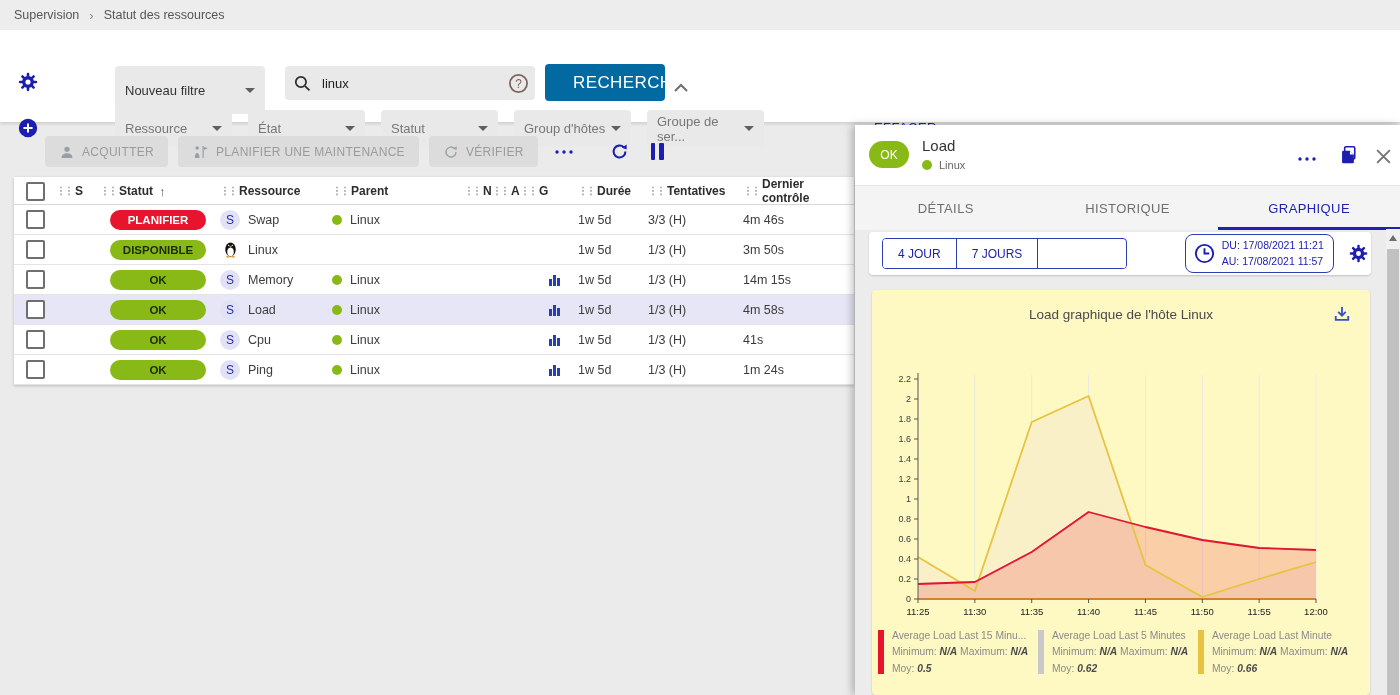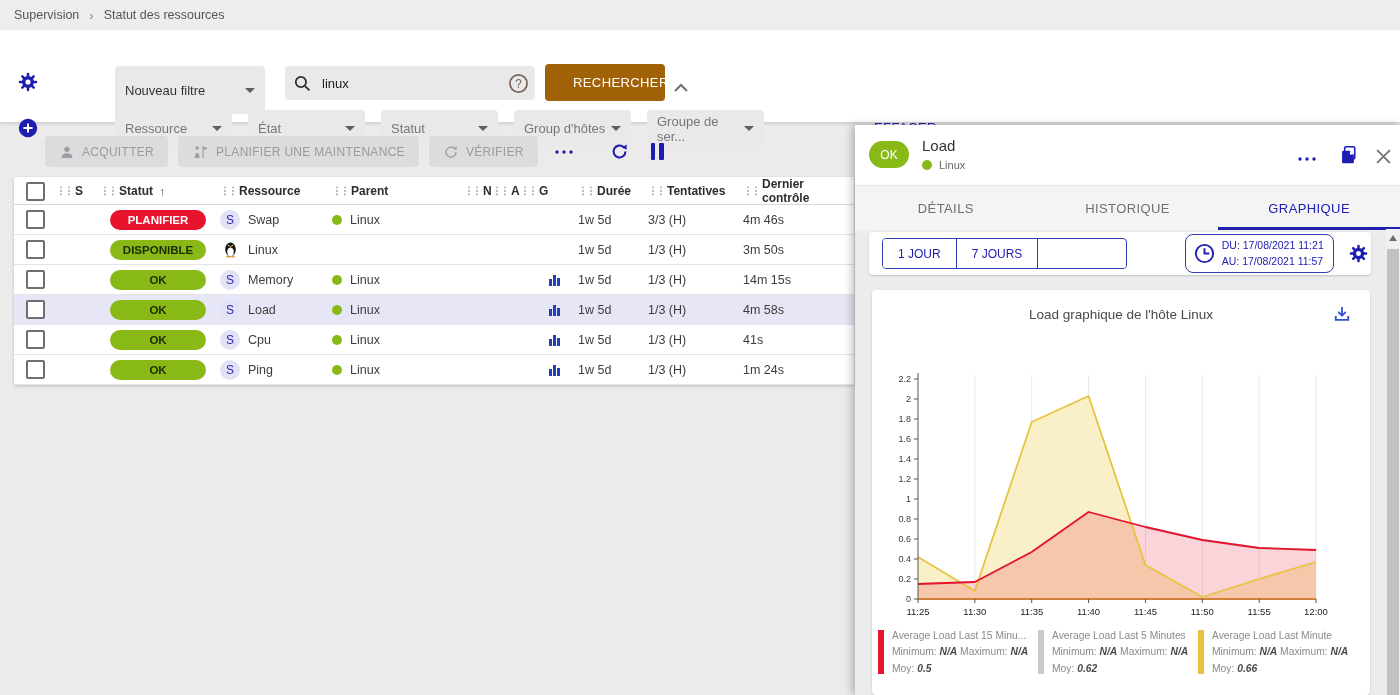--- a/index.html
+++ b/index.html
@@ -10,21 +10,21 @@
   
   #breadcrumb-bar{left:0;top:0;width:1400px;height:30px;background:#ededed;display:flex;align-items:center;padding-left:14px;box-sizing:border-box;gap:10px;font-size:12.5px;color:#565656;}
   .crumb-sep{color:#8a8a8a;font-size:13px;}
 
   
   #filter-section{left:0;top:30px;width:1400px;height:92px;background:#ffffff;box-shadow:0 2px 3px rgba(0,0,0,.12);}
   .gray-field{background:#e9e9e9;border-radius:4px;display:flex;align-items:center;box-sizing:border-box;}
   #saved-filter{left:115px;top:36px;width:150px;height:48px;padding:0 10px;justify-content:space-between;font-size:13px;color:#333;cursor:pointer;}
   #search-box{left:285px;top:36px;width:250px;height:34px;padding:0 8px;gap:8px;}
   #search-box input{border:none;background:transparent;outline:none;flex:1;font-size:13px;color:#222;font-family:"Liberation Sans",sans-serif;}
-  #search-btn{left:545px;top:34px;width:120px;height:37px;background:#a16207;color:#fff;border:none;border-radius:4px;font-size:13px;font-weight:500;letter-spacing:.4px;cursor:pointer;font-family:"Liberation Sans",sans-serif;padding-left:28px;}
+  #search-btn{left:545px;top:34px;width:120px;height:37px;background:#0369a1;color:#fff;border:none;border-radius:4px;font-size:17px;font-weight:500;letter-spacing:.4px;cursor:pointer;font-family:"Liberation Sans",sans-serif;padding-left:28px;}
   #collapse-chevron{left:674px;top:48px;}
   .arrow-down{width:0;height:0;border-left:5px solid transparent;border-right:5px solid transparent;border-top:5px solid #5f5f5f;}
   .chip{height:37px;width:117px;background:#e9e9e9;border-radius:4px;display:flex;align-items:center;justify-content:space-between;padding:0 10px;box-sizing:border-box;font-size:13px;color:#777;top:80px;cursor:pointer;}
   #clear-filters{left:868px;top:89px;background:none;border:none;color:#2021b0;font-size:13px;font-weight:500;letter-spacing:.4px;cursor:pointer;font-family:"Liberation Sans",sans-serif;}
 
   
   #toolbar{left:14px;top:136px;display:flex;align-items:center;gap:10px;padding-left:31px;}
   .tbtn{height:31px;background:#dcdcdc;border:none;border-radius:4px;color:#9b9b9b;font-size:12px;font-weight:500;letter-spacing:.3px;display:flex;align-items:center;gap:7px;padding:0 14px;cursor:default;font-family:"Liberation Sans",sans-serif;}
 
   
@@ -60,21 +60,21 @@
   
   #time-card{left:14px;top:107px;width:502px;height:43px;background:#fff;border-radius:4px;box-shadow:0 1px 2px rgba(0,0,0,.18);display:flex;align-items:center;}
   #range-group{display:flex;border:1.5px solid #2d3fb0;border-radius:4px;overflow:hidden;margin-left:13px;height:29px;}
   .range-btn{background:#fff;border:none;border-right:1.5px solid #2d3fb0;color:#2021b0;font-size:12px;padding:0 15px;cursor:pointer;font-family:"Liberation Sans",sans-serif;}
   .range-btn:last-child{border-right:none;margin-top:27px;}
   #period-box{margin-left:58px;display:flex;align-items:center;gap:6px;border:1.5px solid #2d3fb0;border-radius:8px;padding:3px 9px 3px 7px;cursor:pointer;}
   .period-line{font-size:10.5px;color:#2021b0;white-space:nowrap;line-height:1.5;}
   #graph-settings{margin-left:14px;}
 
   
-  #chart-card{left:17px;top:165px;width:498px;height:405px;background:#ffffff;border-radius:4px;box-shadow:0 1px 2px rgba(0,0,0,.18);}
+  #chart-card{left:17px;top:165px;width:498px;height:405px;background:#fef9c3;border-radius:4px;box-shadow:0 1px 2px rgba(0,0,0,.18);}
   #chart-title{left:0;top:17px;width:100%;text-align:center;font-size:13.5px;color:#4a4a4a;}
   #download-btn{right:16px;top:12px;position:absolute;}
   #load-chart{left:16px;top:76px;position:absolute;}
   #legend-row{left:6px;top:338px;width:486px;position:absolute;display:flex;}
   .legend-item{display:flex;gap:8px;width:160px;box-sizing:border-box;}
   .legend-swatch{width:6px;height:44px;flex:none;margin-top:2px;}
   .legend-text{font-size:10.3px;color:#8a8a8a;line-height:1.6;white-space:nowrap;}
   .legend-text b{color:#4a4a4a;font-style:italic;}
 
   
@@ -477,21 +477,21 @@
   </div>
 
   <div id="tabs-bar" class="abs">
     <div class="tab">DÉTAILS</div>
     <div class="tab">HISTORIQUE</div>
     <div class="tab active">GRAPHIQUE</div>
   </div>
 
   <div id="time-card" class="abs">
     <div id="range-group">
-      <button class="range-btn">1 JOUR</button>
+      <button class="range-btn">4 JOUR</button>
       <button class="range-btn">7 JOURS</button>
       <button class="range-btn">31 JOURS</button>
     </div>
     <div id="period-box">
       <span style="display:flex;">
         <svg width="23" height="23" viewBox="0 0 24 24">
             <circle cx="12" cy="12" r="9" fill="none" stroke="#1d1db0" stroke-width="2"></circle>
             <path d="M12 6.5V12h5" fill="none" stroke="#1d1db0" stroke-width="2"></path>
           </svg>
       </span>

